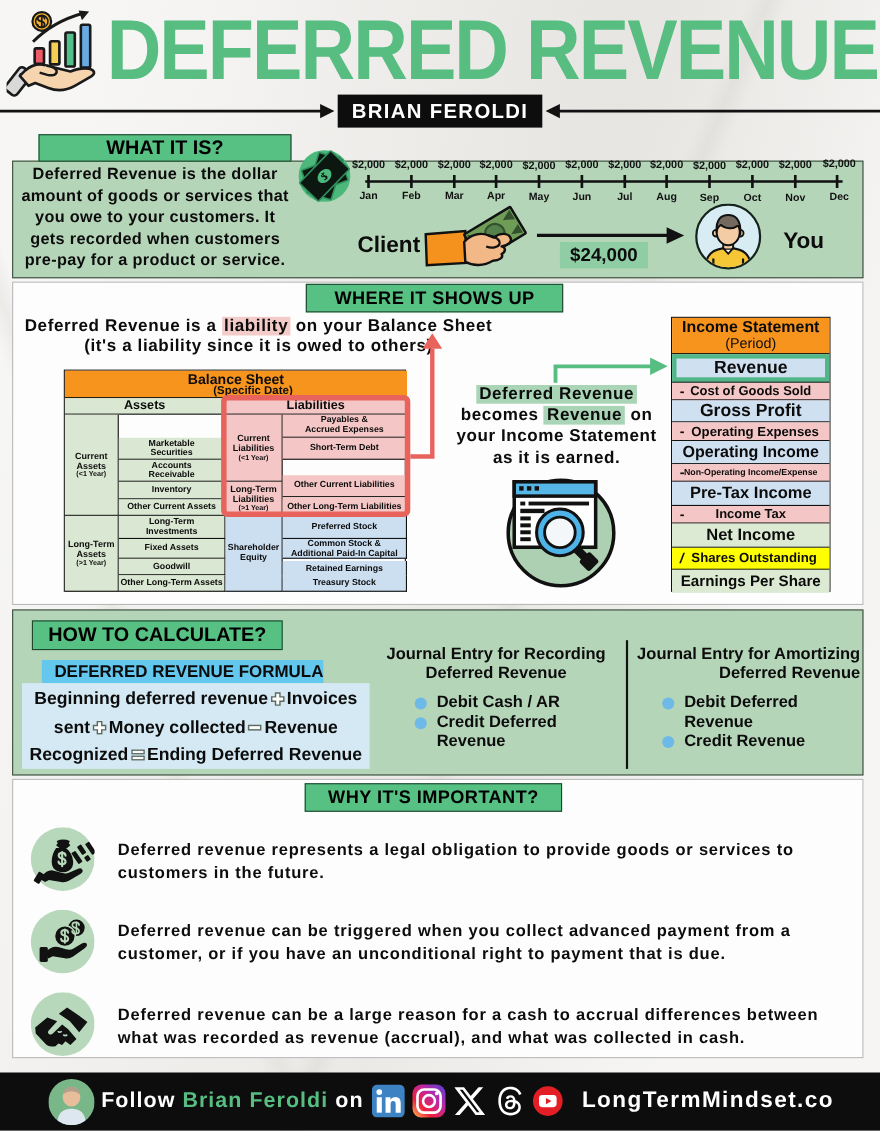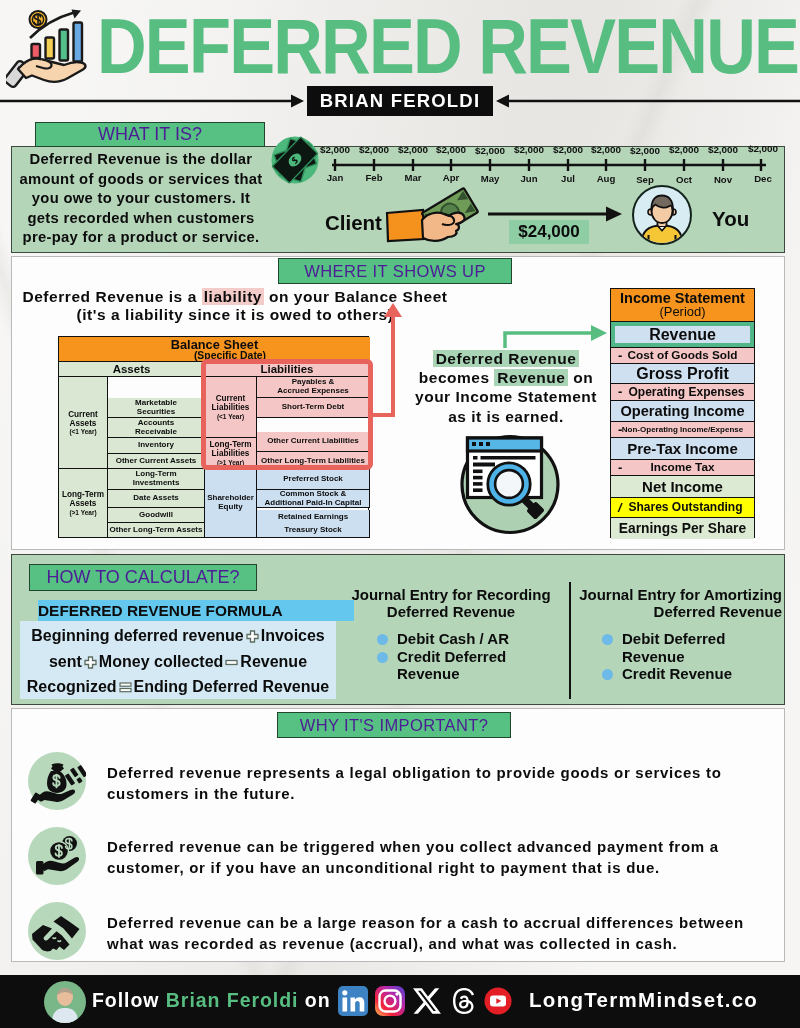--- a/index.html
+++ b/index.html
@@ -12,21 +12,21 @@
     linear-gradient(113deg, rgba(255,255,255,0) 55%, rgba(219,217,213,.5) 56.5%, rgba(255,255,255,0) 58%),
     linear-gradient(70deg, rgba(255,255,255,0) 22%, rgba(222,220,216,.45) 23.5%, rgba(255,255,255,0) 25%),
     linear-gradient(105deg, rgba(255,255,255,.4) 10%, rgba(0,0,0,0) 30%, rgba(223,221,217,.35) 55%, rgba(255,255,255,.35) 80%),
     radial-gradient(ellipse at 75% 8%, rgba(228,226,222,.5), rgba(255,255,255,0) 45%),
     #f1f0ee;
 }
 
 #title { left:97px; top:2px; font-weight:bold; font-size:77.5px; color:#57bd81; letter-spacing:-2px; transform:scaleX(0.887); transform-origin:left; white-space:nowrap; }
 #badge { left:307px; top:86px; width:186px; height:30px; background:#0d0d0d; color:#fff; font-weight:bold; font-size:18.5px; text-align:center; line-height:30px; letter-spacing:1.2px; }
 
-.label { background:#57c083; border:1.5px solid #20462e; font-weight:normal; color:#4c1d95; text-align:center; }
+.label { background:#57c083; border:1.5px solid #20462e; font-weight:bold; color:#000000; text-align:center; }
 .gbox { background:#b5d5b9; border:1px solid #3c4a3e; }
 .wbox { background:#fdfdfd; border:1px solid #b9b9b9; }
 
 #s1 { left:11px; top:146px; width:774px; height:107px; }
 #s1label { left:35px; top:122px; width:230px; height:25px; font-size:18px; line-height:23px; }
 #s1text { left:13px; top:150px; width:256px; font-size:14.8px; font-weight:bold; text-align:center; line-height:19.6px; color:#0c0c0c; letter-spacing:0.3px; }
 
 #s2 { left:11px; top:256px; width:774px; height:294px; }
 #s2label { left:278px; top:258px; width:234px; height:26px; font-size:16.5px; letter-spacing:0.4px; line-height:24px; }
 
@@ -205,21 +205,21 @@
           <div style="font-size:8.2px;">Long-Term<br>Assets</div>
           <div style="font-size:6.5px;">(&gt;1 Year)</div>
         </div>
       </div>
     <div class="abs bsc" style="left:61px; top:40px; width:97px; height:21px; background:#dae7d2; font-size:8px;margin-top:36px;">Cash &amp; Cash<br>Equivalents</div>
     <div class="abs bsc" style="left:49px; top:61px; width:97px; height:20px; background:#dae7d2; font-size:8px;">Marketable<br>Securities</div>
     <div class="abs bsc" style="left:49px; top:81px; width:97px; height:20px; background:#dae7d2; font-size:8px;">Accounts<br>Receivable</div>
     <div class="abs bsc" style="left:49px; top:101px; width:97px; height:16px; background:#dae7d2; font-size:8px;">Inventory</div>
     <div class="abs bsc" style="left:49px; top:117px; width:97px; height:15px; background:#dae7d2; font-size:8px;">Other Current Assets</div>
     <div class="abs bsc" style="left:49px; top:132px; width:97px; height:21px; background:#dae7d2; font-size:8px;">Long-Term<br>Investments</div>
-    <div class="abs bsc" style="left:49px; top:153px; width:97px; height:18px; background:#dae7d2; font-size:8px;">Date Assets</div>
+    <div class="abs bsc" style="left:49px; top:153px; width:97px; height:18px; background:#dae7d2; font-size:8px;">Fixed Assets</div>
     <div class="abs bsc" style="left:49px; top:171px; width:97px; height:15px; background:#dae7d2; font-size:8px;">Goodwill</div>
     <div class="abs bsc" style="left:49px; top:186px; width:97px; height:15px; background:#dae7d2; font-size:8px; white-space:nowrap;">Other Long-Term Assets</div>
     <div class="abs bsc" style="left:146px; top:40px; width:52px; height:61px; background:#f4c7c6;">
         <div>
           <div style="font-size:8.2px;">Current<br>Liabilities</div>
           <div style="font-size:6.5px;">(&lt;1 Year)</div>
         </div>
       </div>
     <div class="abs bsc" style="left:146px; top:101px; width:52px; height:31px; background:#f4c7c6;">
         <div>
@@ -292,21 +292,21 @@
     <div class="isr isneg" style="height:16.5px; background:#f4c7c6; font-size:8px; line-height:15px;"><span>-</span>Non-Operating Income/Expense</div>
     <div class="isr" style="height:21.5px; background:#cfe0f1; font-size:15px; line-height:21px;">Pre-Tax Income</div>
     <div class="isr isneg" style="height:16.5px; background:#f4c7c6; font-size:11.8px; line-height:15px;"><span>-</span>Income Tax</div>
     <div class="isr" style="height:21.5px; background:#dcead3; font-size:15px; line-height:21px;">Net Income</div>
     <div class="isr isneg" style="height:20px; background:#ffff00; font-size:12px; line-height:19px; text-indent:6px;"><span style="font-style:italic;">/</span>Shares Outstanding</div>
     <div class="isr" style="height:21.5px; background:#dcead3; font-size:13.8px; line-height:21px; border-bottom:none;">Earnings Per Share</div>
   </div>
 
   <div class="abs gbox" id="s3"></div>
   <div class="abs label" id="s3label">HOW TO CALCULATE?</div>
-  <div class="abs b" style="left:38px; top:600px; width:316px; height:21px; background:#64c7ee; text-align:left; font-size:15.4px; line-height:21px; color:#0c0c0c;">DEFERRED REVENUE FORMULA</div>
+  <div class="abs b" style="left:38px; top:600px; width:256px; height:21px; background:#64c7ee; text-align:right; font-size:15.4px; line-height:21px; color:#0c0c0c;">DEFERRED REVENUE FORMULA</div>
   <div class="abs b" style="left:20px; top:621px; width:316px; height:78px; background:#d4e9f4; text-align:center; font-size:16px; line-height:25.5px; color:#0c0c0c; padding-top:2px;">Beginning deferred revenue<svg width="15" height="14" viewBox="0 0 15 14" style="vertical-align:-2px; margin:0 1px;">
         <path d="M5.5 2 h4 v3.5 H13 v4 H9.5 V13 h-4 V9.5 H2 v-4 h3.5 Z" fill="#fcfcfc" stroke="#5b6b60" stroke-width="1.3"></path>
       </svg>Invoices sent<svg width="15" height="14" viewBox="0 0 15 14" style="vertical-align:-2px; margin:0 1px;">
         <path d="M5.5 2 h4 v3.5 H13 v4 H9.5 V13 h-4 V9.5 H2 v-4 h3.5 Z" fill="#fcfcfc" stroke="#5b6b60" stroke-width="1.3"></path>
       </svg>Money collected<svg width="15" height="14" viewBox="0 0 15 14" style="vertical-align:-2px; margin:0 1px;">
         <rect x="2" y="5.5" width="11" height="4" fill="#fcfcfc" stroke="#5b6b60" stroke-width="1.3"></rect>
       </svg>Revenue Recognized<svg width="15" height="14" viewBox="0 0 15 14" style="vertical-align:-2px; margin:0 1px;">
         <rect x="2" y="3" width="11" height="3.2" fill="#fcfcfc" stroke="#5b6b60" stroke-width="1.2"></rect>
         <rect x="2" y="8.5" width="11" height="3.2" fill="#fcfcfc" stroke="#5b6b60" stroke-width="1.2"></rect>
       </svg>Ending Deferred Revenue</div>

